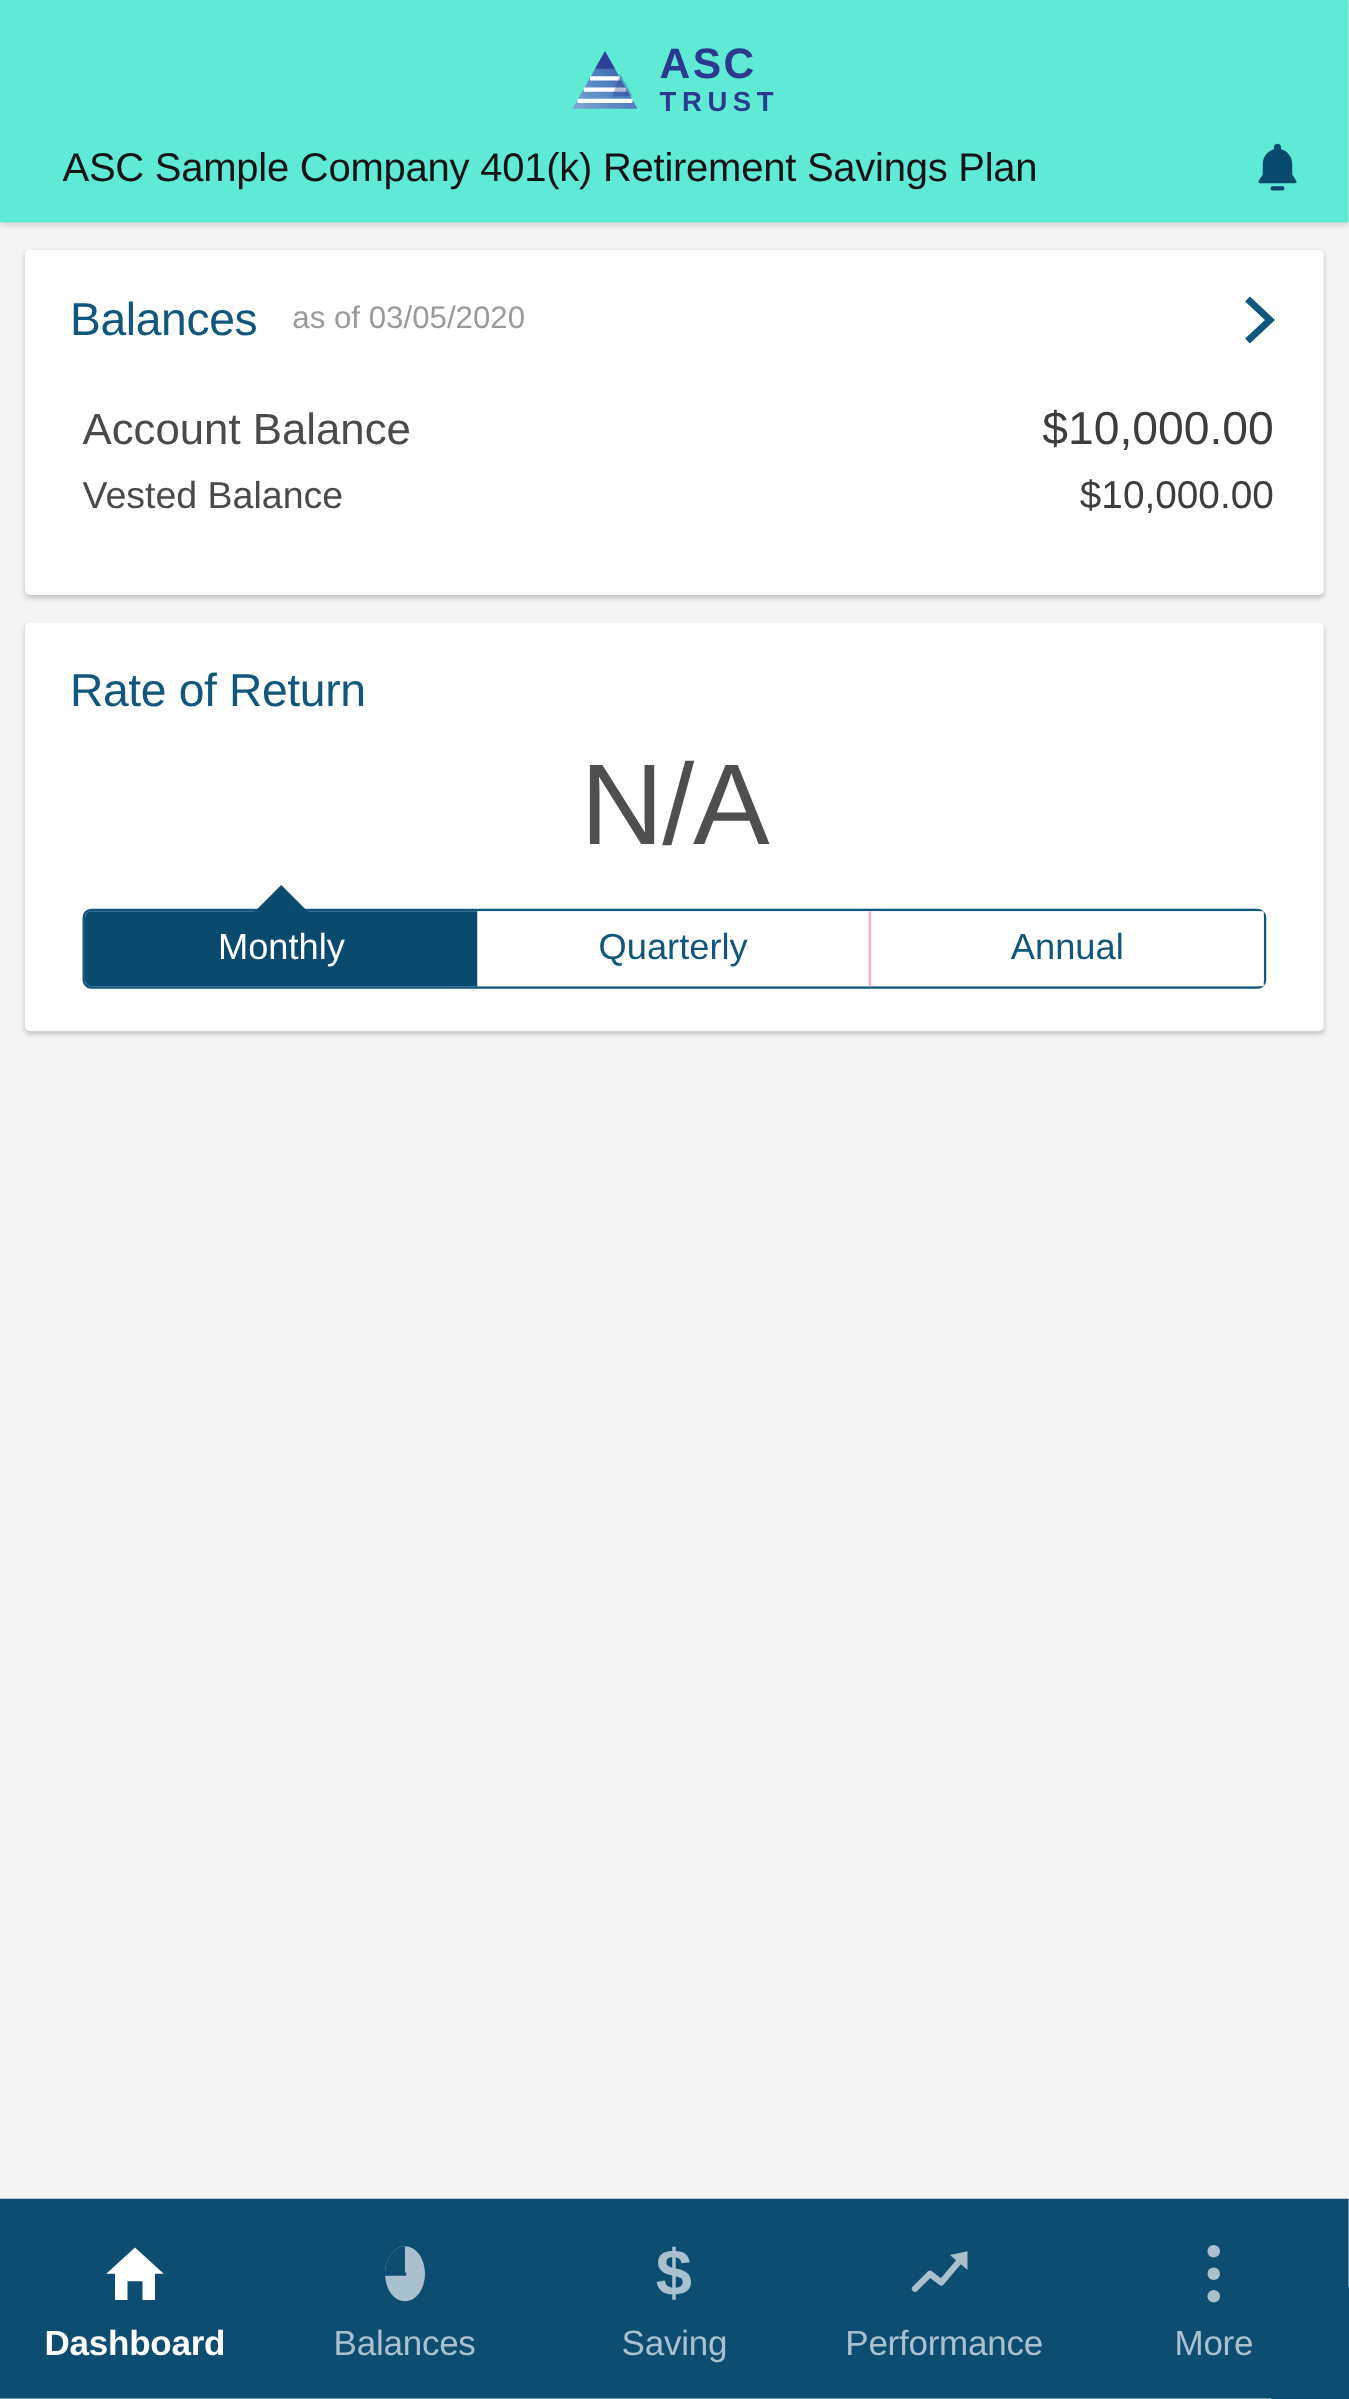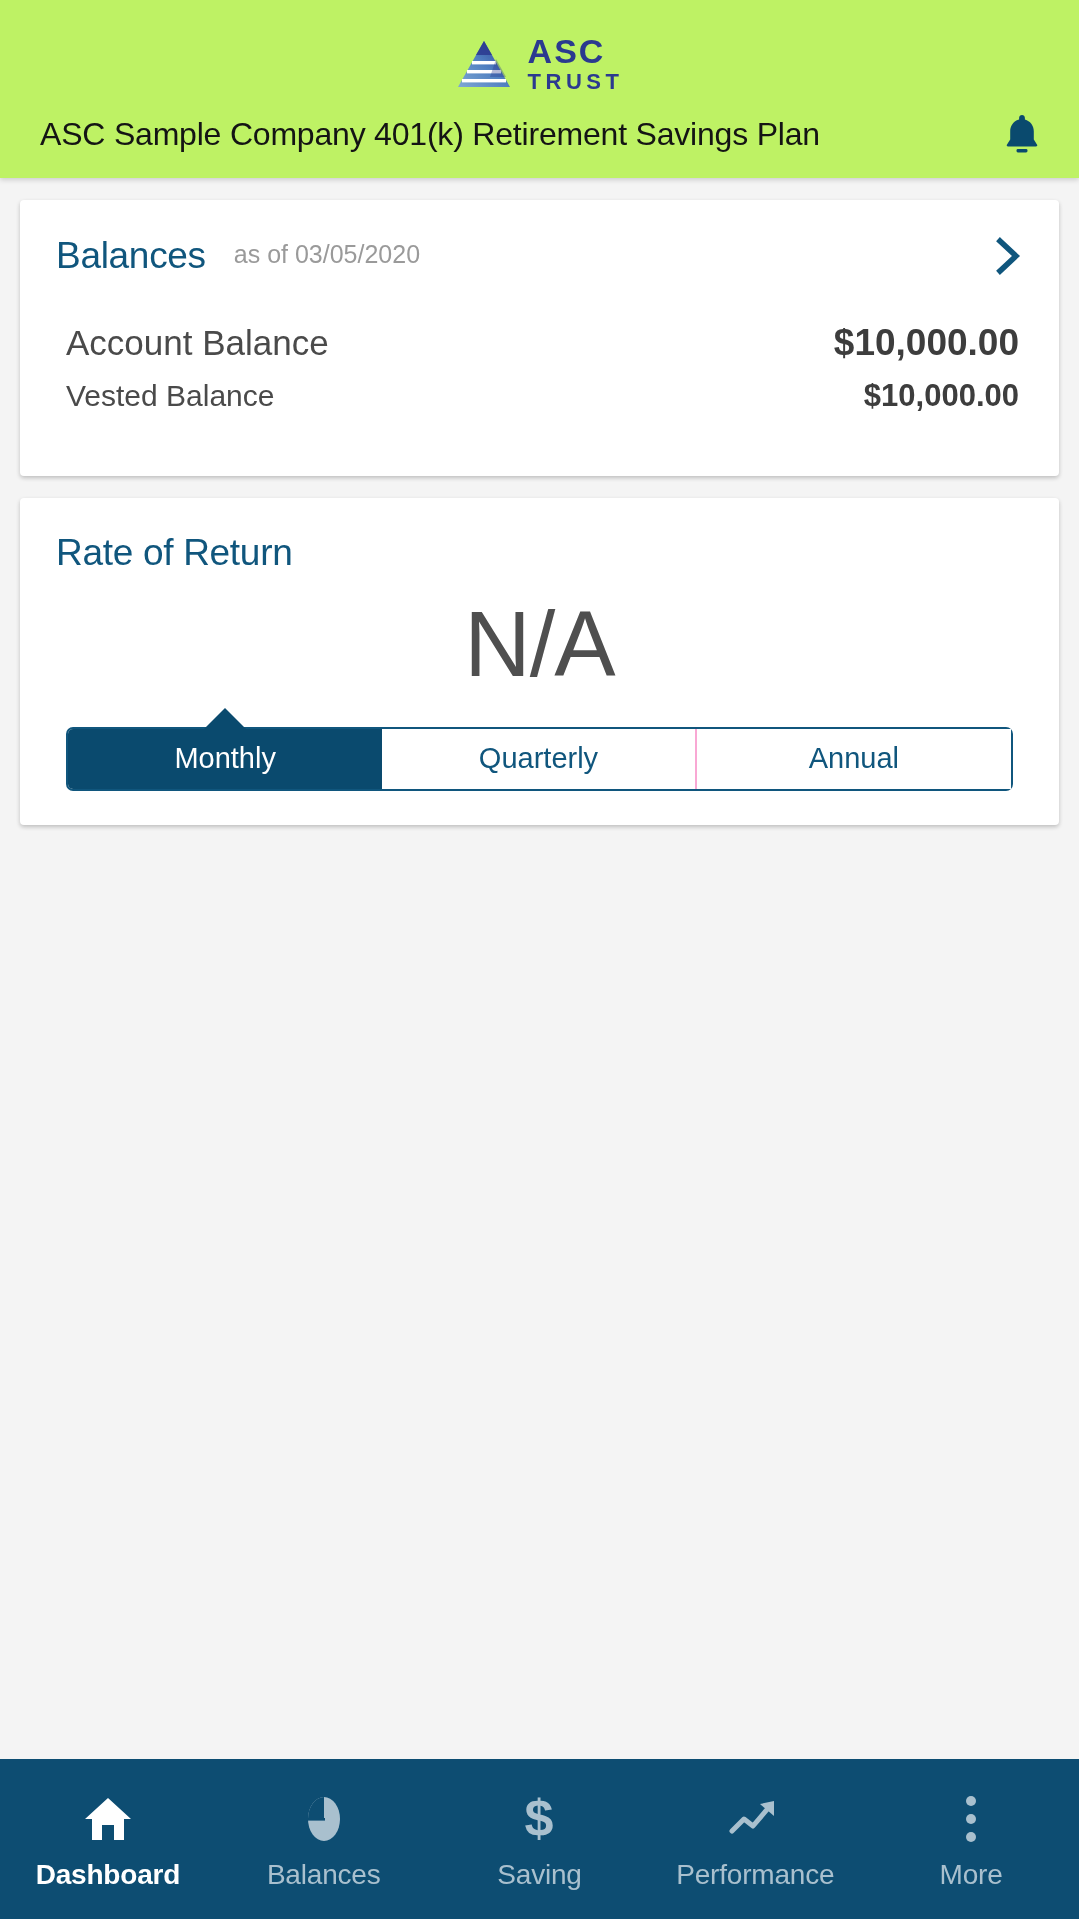--- a/index.html
+++ b/index.html
@@ -6,21 +6,21 @@
   html, body {
     width:1079px; height:1919px;
     background:#f4f4f4;
     font-family:"Liberation Sans", sans-serif;
     overflow:hidden;
   }
   .screen { position:relative; width:1079px; height:1919px; display:flex; flex-direction:column; background:#f4f4f4; }
 
   
   .topbar {
-    background:#bef264;
+    background:#5eead4;
     height:178px;
     flex:0 0 178px;
     position:relative;
     box-shadow:0 2px 5px rgba(0,0,0,0.16);
     z-index:5;
   }
   .logo-wrap {
     display:flex; align-items:center; justify-content:center;
     gap:16px; padding-top:34px;
   }
@@ -28,21 +28,21 @@
   .logo-text { display:flex; flex-direction:column; line-height:1; }
   .logo-asc {
     font-size:34px; font-weight:bold; color:#2b3a8f;
     letter-spacing:2px;
   }
   .logo-trust {
     font-size:22px; font-weight:bold; color:#2b3a8f;
     letter-spacing:4.5px; margin-top:3px;
   }
   .plan-row {
-    position:absolute; left:4px; right:0; top:112px;
+    position:absolute; left:14px; right:0; top:112px;
     display:flex; align-items:center; padding:0 36px;
   }
   .plan-title {
     font-size:32px; color:#141414; white-space:nowrap;
     flex:1 1 auto; letter-spacing:-0.2px;
   }
   .bell-btn { width:62px; display:flex; justify-content:flex-end; align-items:center; }
   .bell-icon { width:42px; height:44px; display:block; }
 
   
@@ -69,21 +69,21 @@
   .spacer { flex:1 1 auto; }
   .chev { width:34px; height:44px; display:block; }
 
   .bal-row {
     display:flex; align-items:baseline;
     padding:0 40px 0 46px;
   }
   .bal-row.primary { margin-top:44px;gap:39px; }
   .bal-row.secondary { margin-top:14px; padding-bottom:62px; }
   .bal-label { color:#4a4a4a; }
-  .bal-value { margin-left:auto; color:#3d3d3d; font-weight:bold; }
+  .bal-value { margin-left:auto; color:#3d3d3d; font-weight:normal; }
   .primary .bal-label { font-size:35px; }
   .primary .bal-value { font-size:37px; }
   .secondary .bal-label { font-size:30px; }
   .secondary .bal-value { font-size:31px; }
 
   
   .ror-card { padding-bottom:34px; }
   .ror-head { padding:34px 36px 0 36px; }
   .ror-value {
     text-align:center; font-size:92px; color:#4f4f4f;

